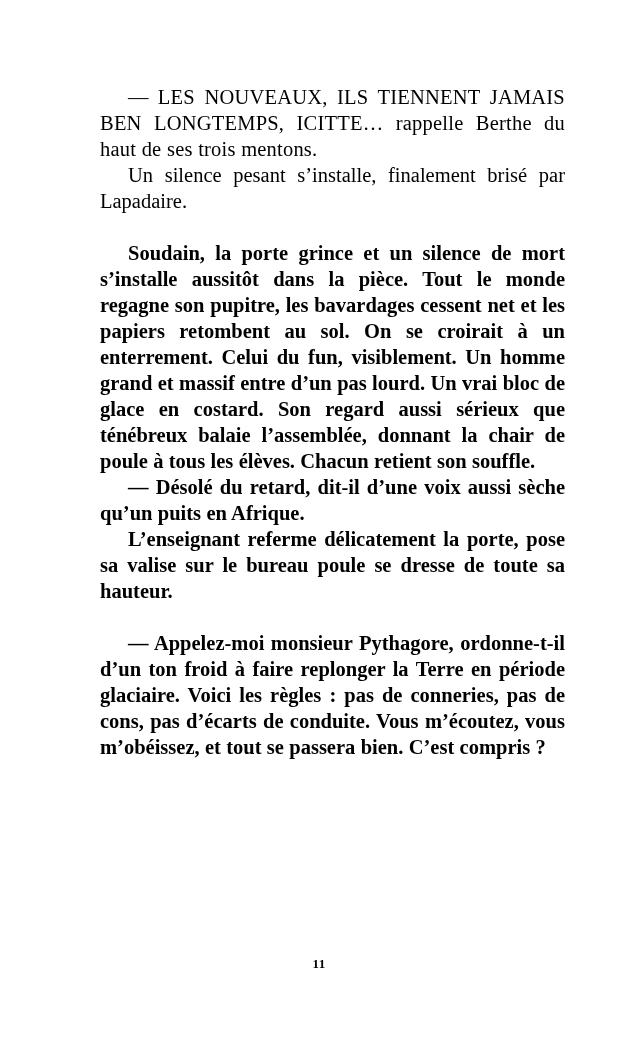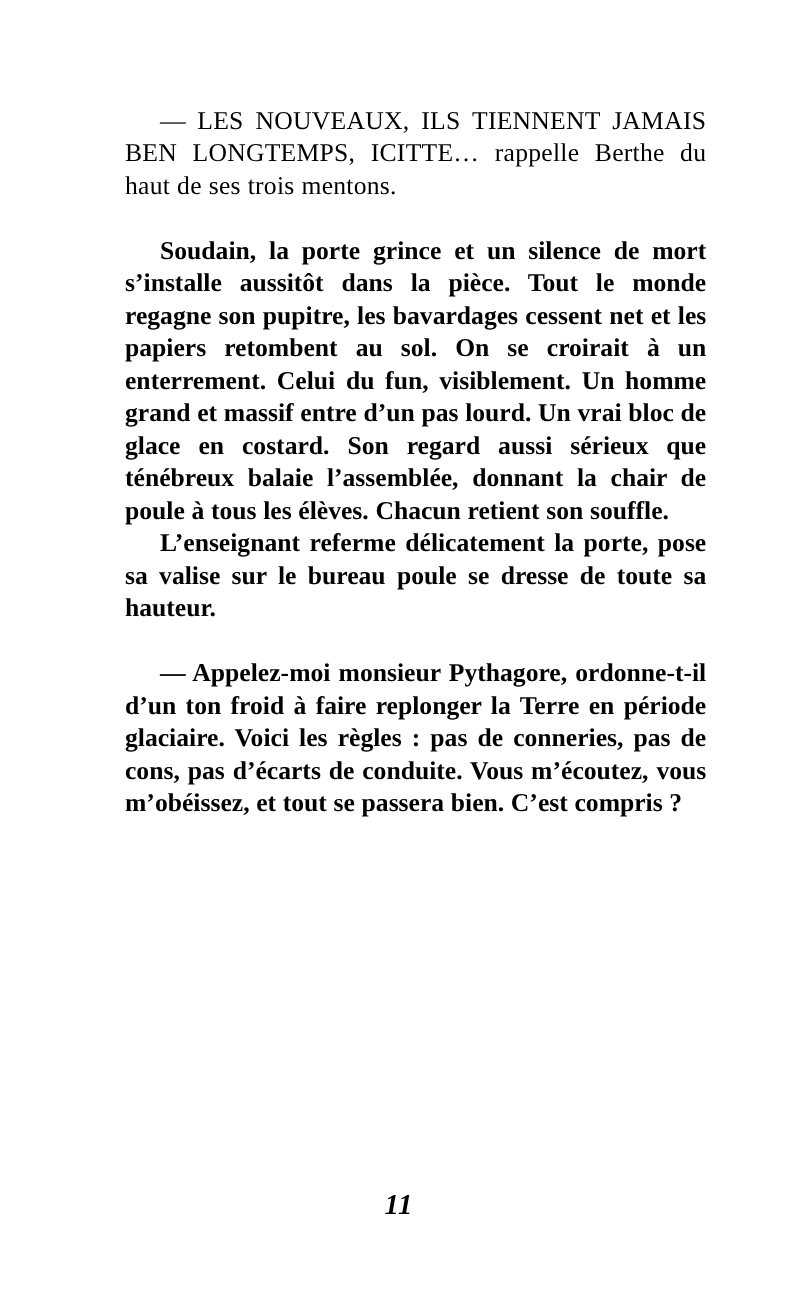--- a/index.html
+++ b/index.html
@@ -73,41 +73,42 @@
     
     letter-spacing: 0;
   }
 
   .folio {
     position: absolute;
     left: 0;
     top: 952px;
     width: 638px;
     text-align: center;
-    font-size: 23px;
+    font-size: 13px;
     line-height: 24px;
     font-family: "Liberation Serif", "DejaVu Serif", serif;
     font-weight: 600;
     letter-spacing: 0.02em;
-    font-style: italic;
   }
 </style>
 </head>
 <body>
 
 <div class="page">
 
   <div class="text-column">
 
     <div class="block">
       <p class="para caps-opening"><span class="dash">—</span> <span class="caps">LES NOUVEAUX, ILS TIENNENT JAMAIS BEN LONGTEMPS, ICITTE… rappelle Berthe du haut de ses trois mentons.</span></p>
+      <p class="para"><span>Un silence pesant s’installe, finalement brisé par Lapadaire.</span></p>
     </div>
 
     <div class="block spaced">
       <p class="para"><span>Soudain, la porte grince et un silence de mort s’installe aussitôt dans la pièce. Tout le monde regagne son pupitre, les bavardages cessent net et les papiers retombent au sol. On se croirait à un enterrement. Celui du fun, visiblement. Un homme grand et massif entre d’un pas lourd. Un vrai bloc de glace en costard. Son regard aussi sérieux que ténébreux balaie l’assemblée, donnant la chair de poule à tous les élèves. Chacun retient son souffle.</span></p>
+      <p class="para"><span class="dash">—</span> <span>Désolé du retard, dit-il d’une voix aussi sèche qu’un puits en Afrique.</span></p>
       <p class="para"><span>L’enseignant referme délicatement la porte, pose sa valise sur le bureau poule se dresse de toute sa hauteur.</span></p>
     </div>
 
     <div class="block spaced">
       <p class="para"><span class="dash">—</span> <span>Appelez-moi monsieur Pythagore, ordonne-t-il d’un ton froid à faire replonger la Terre en période glaciaire. Voici les règles : pas de conneries, pas de cons, pas d’écarts de conduite. Vous m’écoutez, vous m’obéissez, et tout se passera bien. C’est compris ?</span></p>
     </div>
 
   </div>
 
   <div class="folio">11</div>

